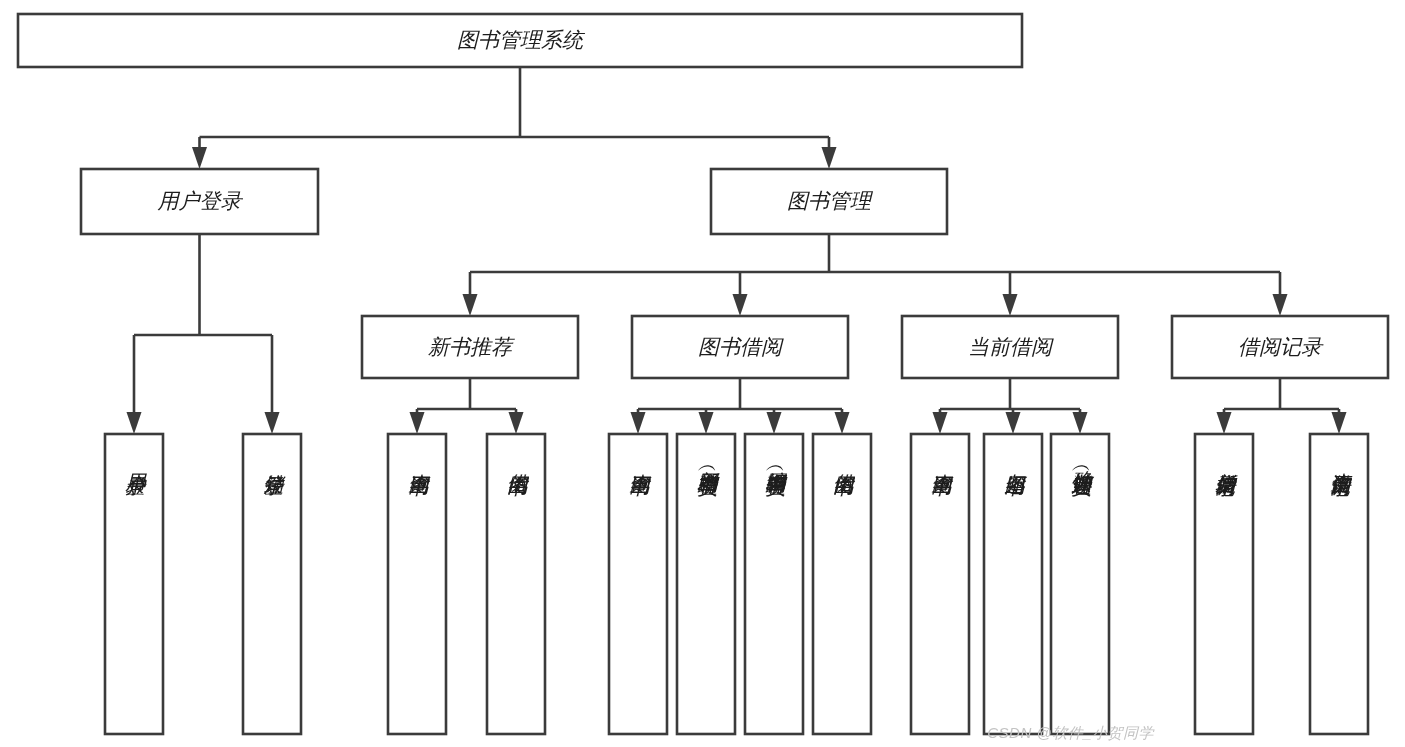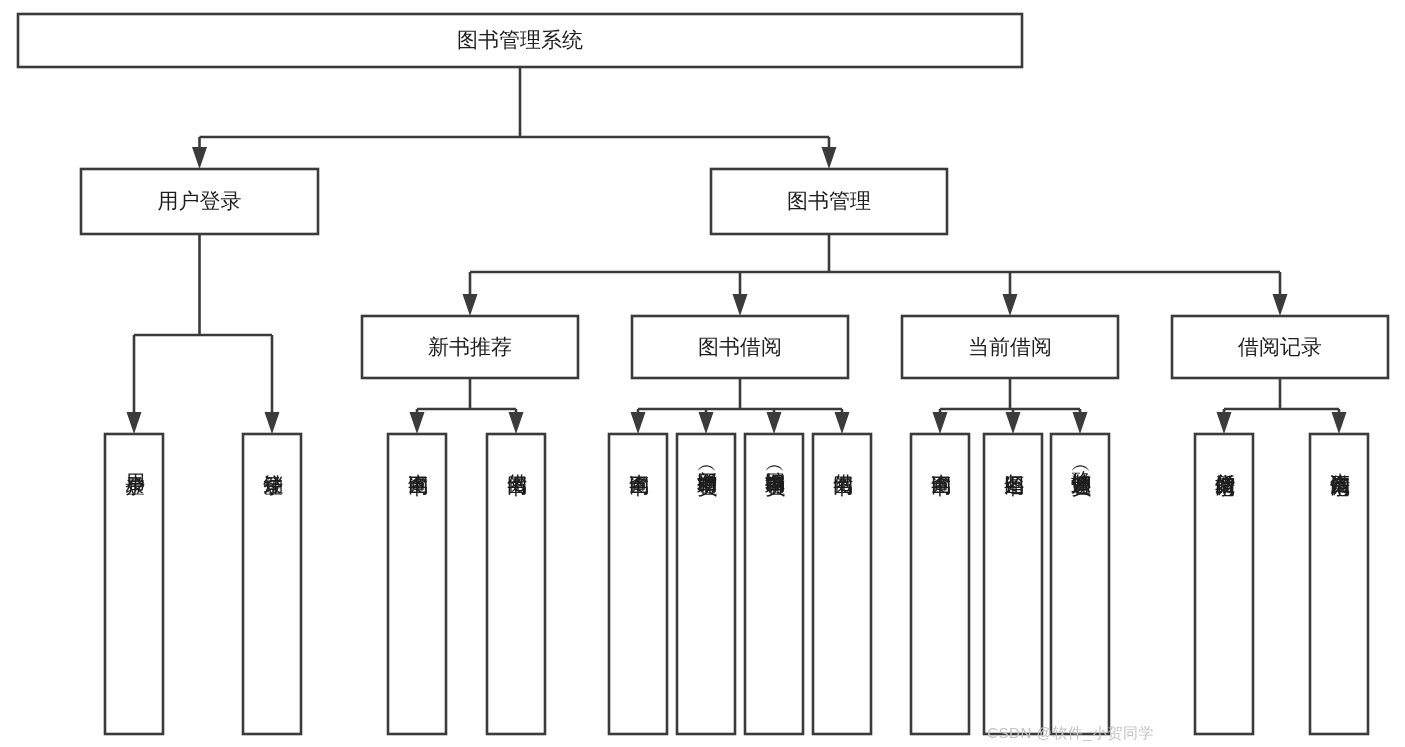--- a/index.html
+++ b/index.html
@@ -3,21 +3,21 @@
 <meta charset="utf-8">
 <title>图书管理系统</title>
 <style>
   html,body{margin:0;padding:0;}
   body{
     width:1405px;height:747px;
     background:#ffffff;
     font-family:"Liberation Sans","DejaVu Sans",sans-serif;
     overflow:hidden;
   }
-  #diagram-root{position:relative;width:1162px;height:747px;}
+  #diagram-root{position:relative;width:1162px;height:747px;font-style:italic;}
   svg.diagram{position:absolute;left:0;top:0;width:1405px;height:747px;}
   .node-box{fill:#ffffff;stroke:#3b3b3b;stroke-width:2.6;}
   .connector{stroke:#3b3b3b;stroke-width:2.6;fill:none;stroke-linecap:butt;}
   .arrow-head{fill:#3b3b3b;stroke:none;}
   .node-label{
     fill:#1d1d1d;
     font-family:"Liberation Sans","DejaVu Sans",sans-serif;
     text-anchor:middle;
     dominant-baseline:middle;
   }

